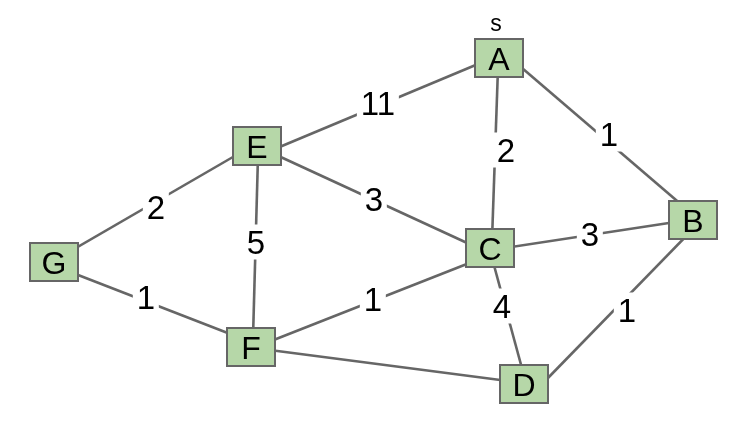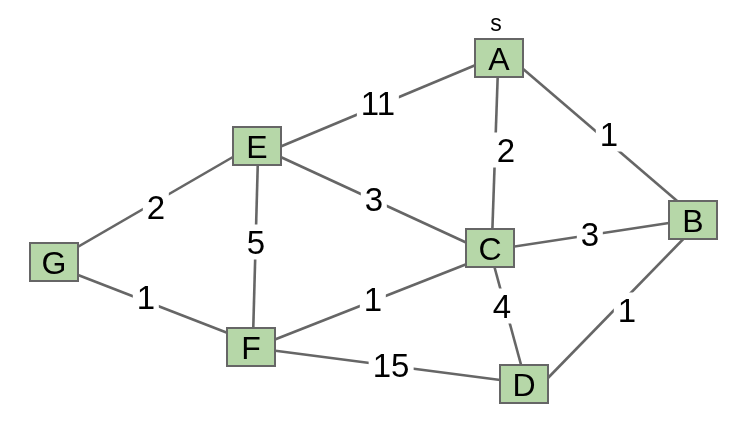--- a/index.html
+++ b/index.html
@@ -85,21 +85,20 @@
     </svg>
   <div class="label-layer">
       <span class="weight-label" style="left: 378px; top: 103px; color: rgb(0, 0, 0); background: rgb(255, 255, 255);">11</span>
       <span class="weight-label" style="left: 506px; top: 150px; color: rgb(0, 0, 0); background: rgb(255, 255, 255);">2</span>
       <span class="weight-label" style="left: 609px; top: 134px; color: rgb(0, 0, 0); background: rgb(255, 255, 255);">1</span>
       <span class="weight-label" style="left: 156px; top: 207px; color: rgb(0, 0, 0); background: rgb(255, 255, 255);">2</span>
       <span class="weight-label" style="left: 256px; top: 242px; color: rgb(0, 0, 0); background: rgb(255, 255, 255);">5</span>
       <span class="weight-label" style="left: 374px; top: 199px; color: rgb(0, 0, 0); background: rgb(255, 255, 255);">3</span>
       <span class="weight-label" style="left: 146px; top: 297px; color: rgb(0, 0, 0); background: rgb(255, 255, 255);">1</span>
       <span class="weight-label" style="left: 373px; top: 299px; color: rgb(0, 0, 0); background: rgb(255, 255, 255);">1</span>
-      <span class="weight-label" style="left: 391px; top: 365px; color: rgb(0, 0, 0); background: rgb(255, 255, 255);">15</span>
       <span class="weight-label" style="left: 590px; top: 234px; color: rgb(0, 0, 0); background: rgb(255, 255, 255);">3</span>
       <span class="weight-label" style="left: 502px; top: 306px; color: rgb(0, 0, 0); background: rgb(255, 255, 255);">4</span>
       <span class="weight-label" style="left: 627px; top: 310px; color: rgb(0, 0, 0); background: rgb(255, 255, 255);">1</span>
     </div>
   <div class="node-layer">
       <div class="node" style="left: 499px; top: 58px; background: rgb(182, 215, 168); border-color: rgb(102, 102, 102);">
         <span class="node-label" style="color: rgb(0, 0, 0);">A</span>
       </div>
       <div class="node" style="left: 693px; top: 220px; background: rgb(182, 215, 168); border-color: rgb(102, 102, 102);">
         <span class="node-label" style="color: rgb(0, 0, 0);">B</span>

